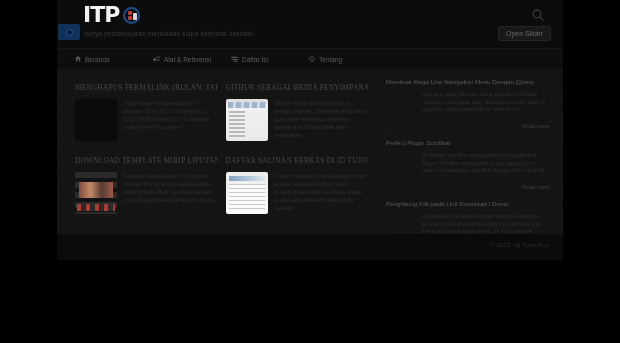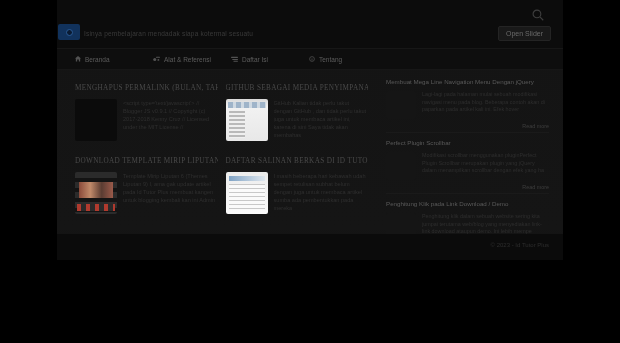--- a/index.html
+++ b/index.html
@@ -265,20 +265,26 @@
 
   <div class="site">
     <div class="site-inner"></div>
 
     <div class="header">
 
       <div class="side-tab">
         <span class="dot"></span>
       </div>
 
+      <div class="logo-wrap">
+        <span class="logo-text">ITP</span>
+        <span class="logo-mark">
+            <span></span>
+          </span>
+      </div>
 
       <div class="tagline">Isinya pembelajaran mendadak siapa kotermal sesuatu</div>
 
       <div class="search-icon-btn">
         <svg viewBox="0 0 16 16" fill="none" stroke="#9a9a9a" stroke-width="1.3">
           <circle cx="6.8" cy="6.8" r="4.4"></circle>
             <line x1="10.2" y1="10.2" x2="14" y2="14"></line>
         </svg>
       </div>
 

